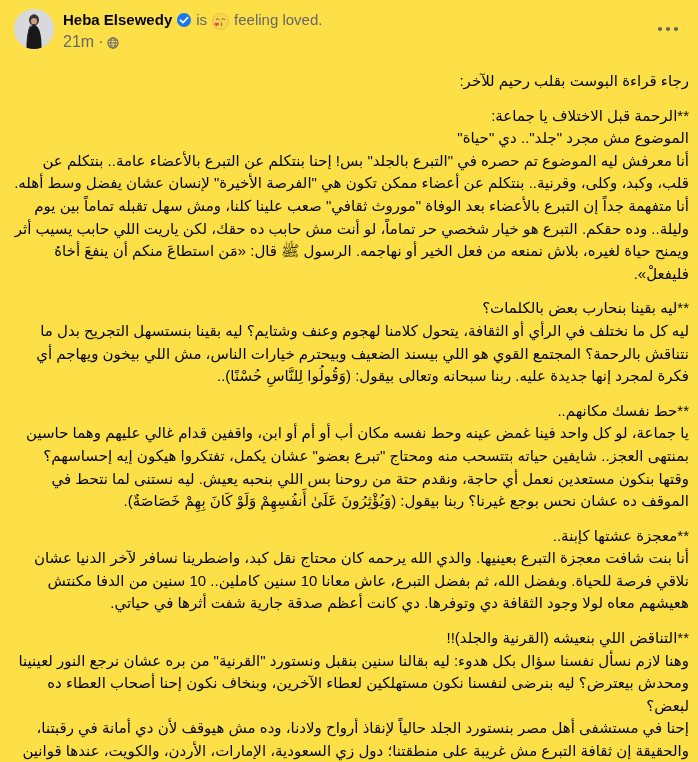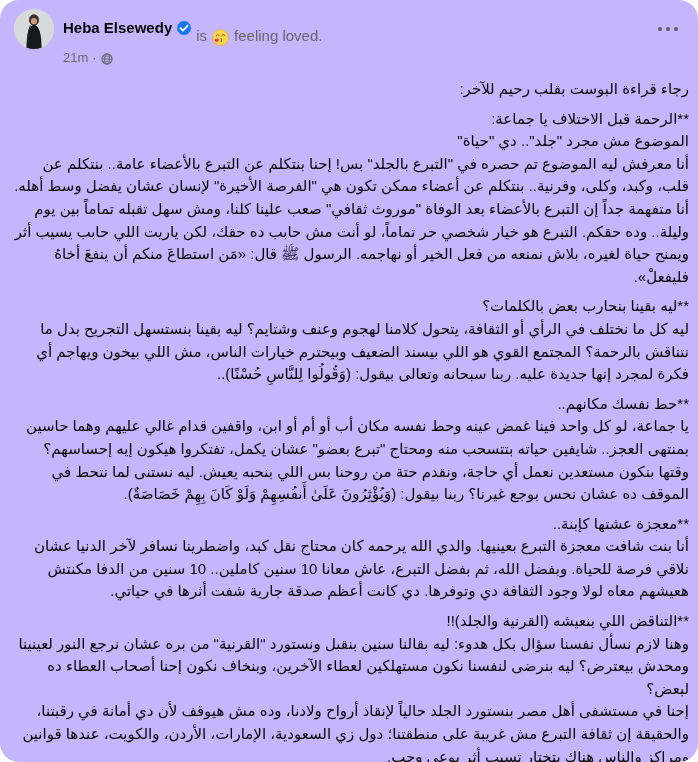--- a/index.html
+++ b/index.html
@@ -1,45 +1,45 @@
 <!DOCTYPE html>
 <html lang="ar"><head>
 <meta charset="utf-8">
 <style>
   html,body { margin:0; padding:0; background:#ffffff; }
   body {
     width:698px; height:762px; overflow:hidden;
     font-family:"Liberation Sans","DejaVu Sans",sans-serif;
     -webkit-font-smoothing:antialiased;
   }
-  .post-card { width:698px; height:762px; overflow:hidden; background:#c4b5fd; position:relative;border-radius:19px; }
+  .post-card { width:698px; height:762px; overflow:hidden; background:#fde047; position:relative; }
 
   
   .header { display:flex; align-items:flex-start; padding:9px 12px 2px 14px; direction:ltr; }
   .avatar {
     width:40px; height:40px; border-radius:50%; overflow:hidden;
     flex:0 0 40px; cursor:pointer; background:#d8d9db;
   }
   .avatar svg { display:block; }
   .header-text { margin-left:9px; flex:1; min-width:0; padding-top:1px; }
   .name-row { font-size:15px; line-height:20px; color:#050505; display:flex; align-items:center; gap:5px; flex-wrap:wrap; }
   .name { font-weight:bold; color:#050505; cursor:pointer; }
   .badge { display:inline-flex; align-items:center; }
-  .feeling { color:#65676b; display:inline-flex; align-items:center; gap:5px;margin-top:16px; }
-  .meta-row { font-size:13px; line-height:16px; color:#65676b; display:flex; align-items:center; gap:4px; margin-top:4px; }
+  .feeling { color:#65676b; display:inline-flex; align-items:center; gap:5px; }
+  .meta-row { font-size:16px; line-height:16px; color:#65676b; display:flex; align-items:center; gap:4px; margin-top:4px; }
   .meta-row .timestamp { cursor:pointer; }
   .more-btn { margin-left:auto; padding:10px 6px; cursor:pointer; }
 
   
   .post-body {
     direction:rtl; text-align:right; unicode-bidi:plaintext;
     font-size:15px; line-height:22.6px; color:#050505;
     padding:6px 9px 0 9px;
   }
-  .para { white-space:pre-line; margin:4px 0 7px 0; }
+  .para { white-space:pre-line; margin:12px 0 7px 0; }
   svg { vertical-align:middle; }
 </style>
 </head>
 <body>
 
 <div class="post-card">
 
   <div class="header">
 
     <div class="avatar">

